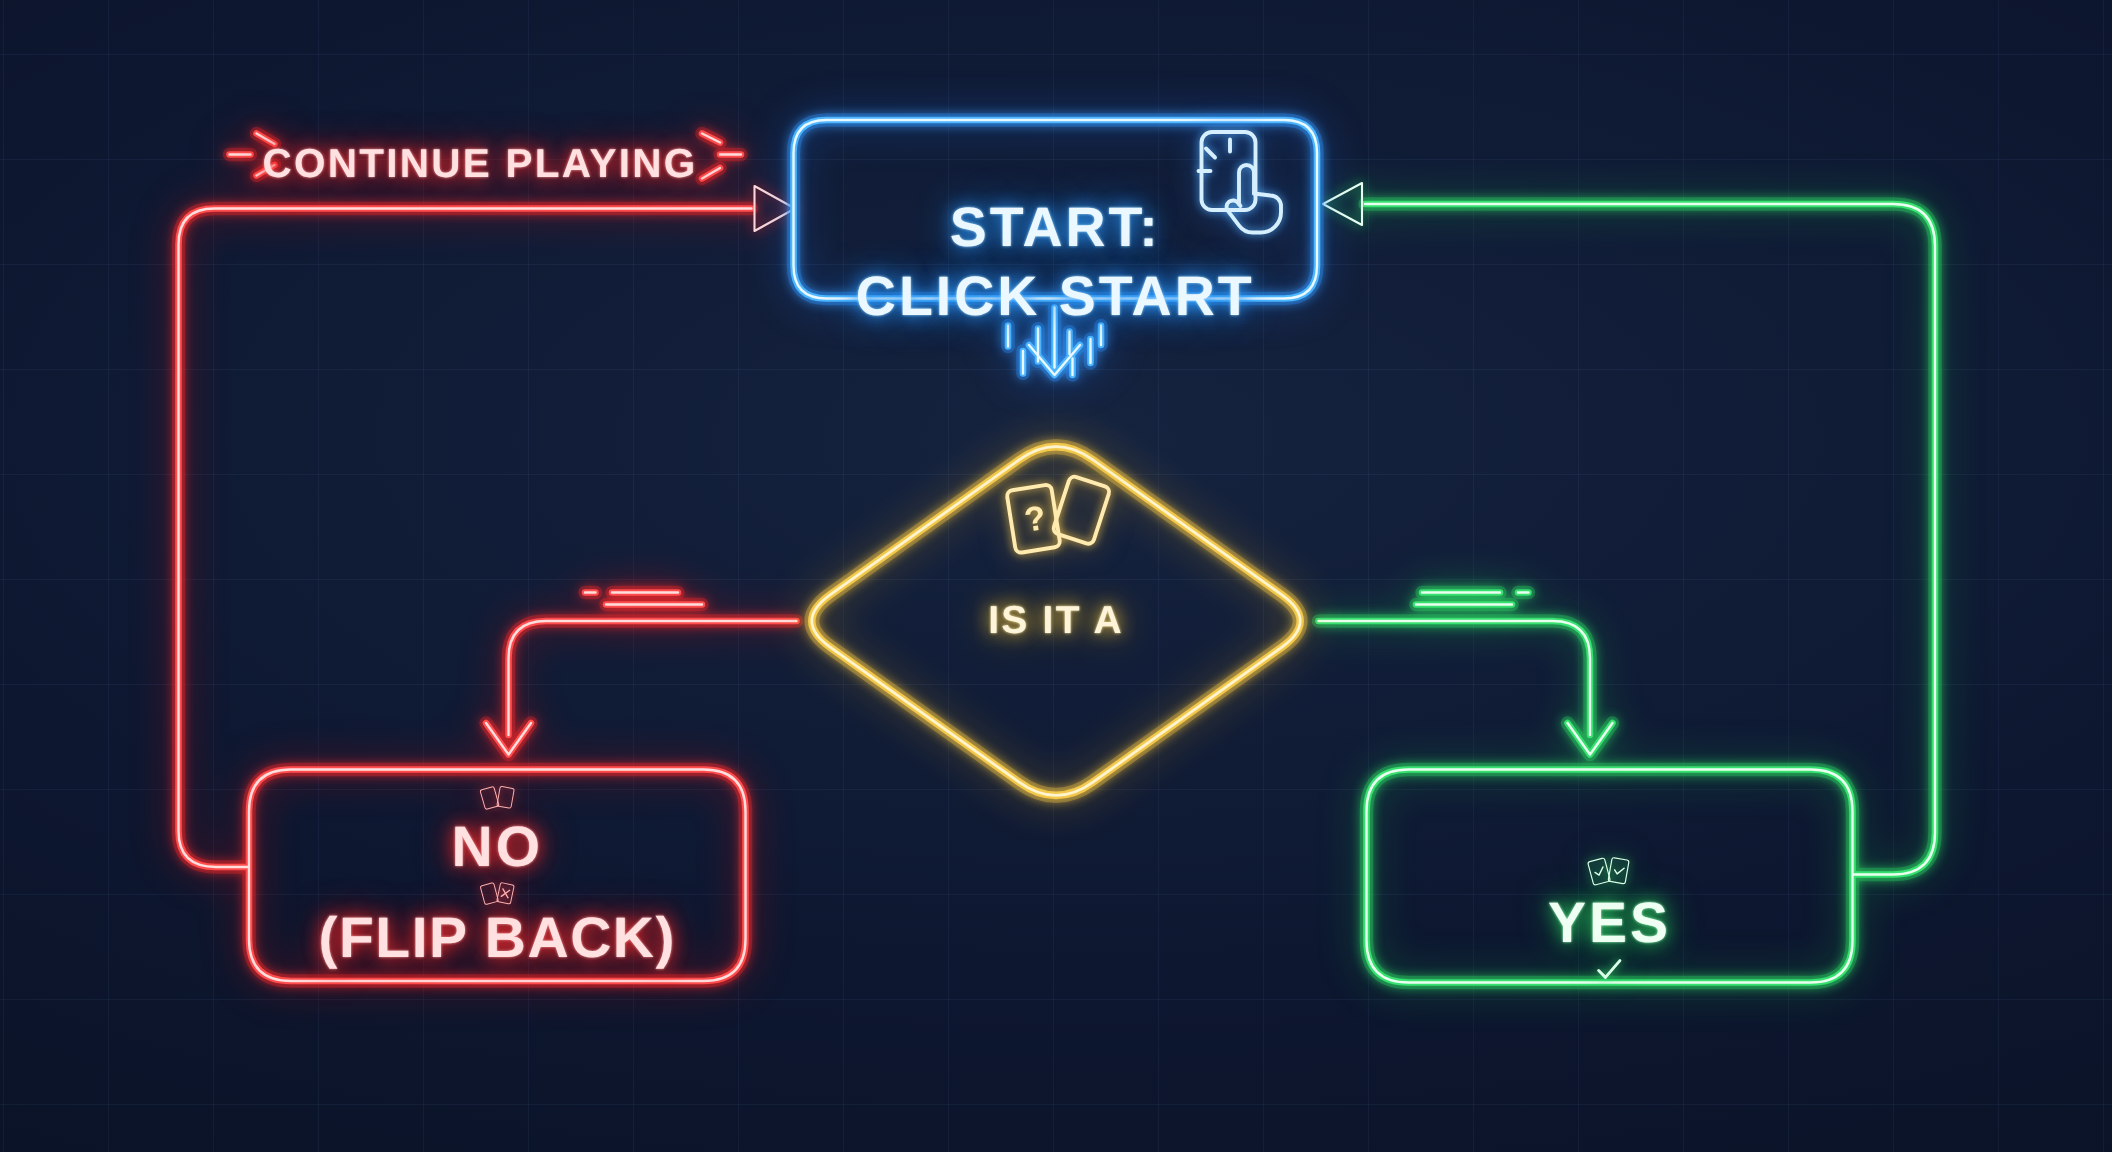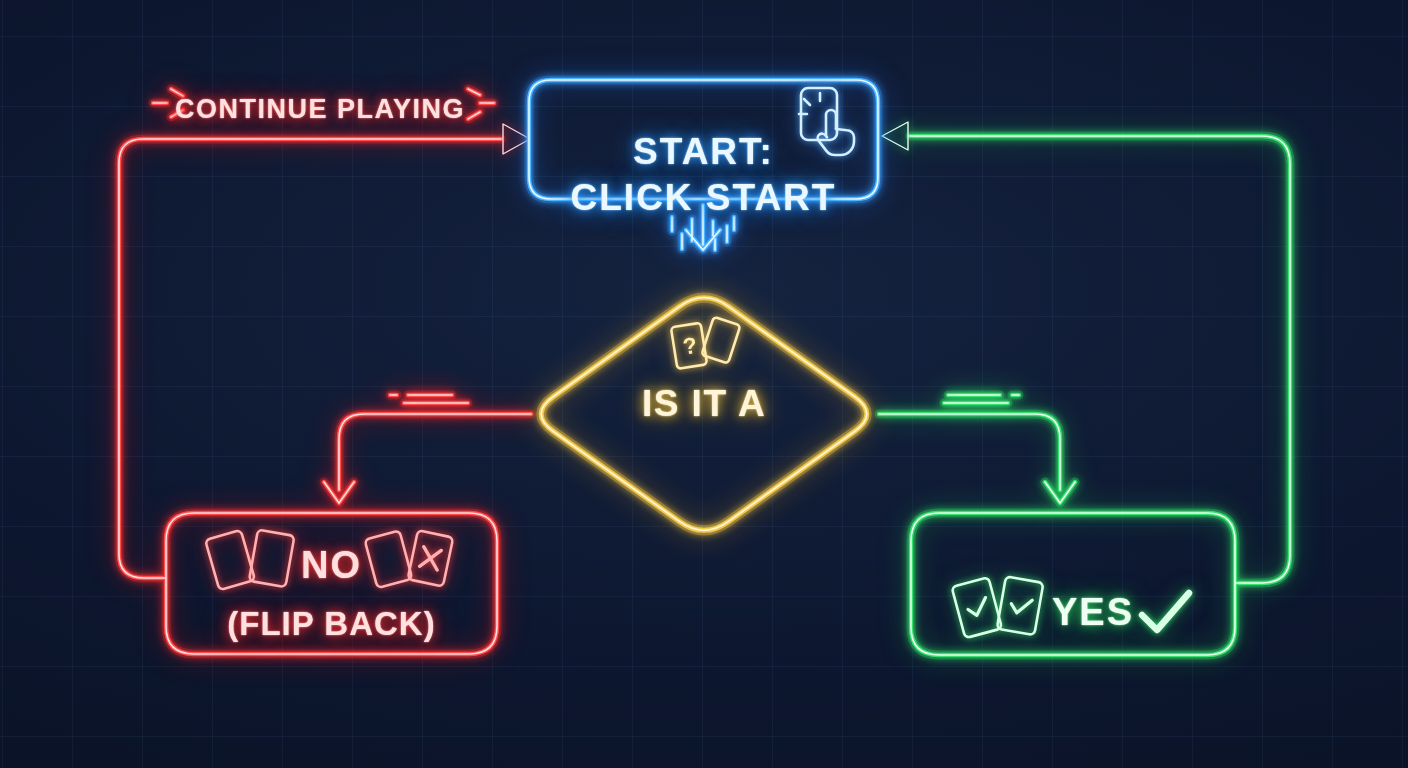--- a/index.html
+++ b/index.html
@@ -46,28 +46,28 @@
   .green .bfill{fill:rgba(60,220,120,.06);}
 
   .ovl{position:absolute; display:flex; align-items:center; justify-content:center; text-align:center;}
   .t-red{color:#ffe1e1; text-shadow:0 0 2px #ff9d9d,0 0 11px #ff2f2f,0 0 24px #c40f0f;}
   .t-blue{color:#ecf8ff; text-shadow:0 0 2px #9fdcff,0 0 11px #2f9bff,0 0 24px #1173d4;}
   .t-yellow{color:#fdf4d9; text-shadow:0 0 2px #ffe9a8,0 0 11px #f5c542,0 0 24px #b98a00;}
   .t-green{color:#efffF3; text-shadow:0 0 2px #a4ffc0,0 0 11px #2fd05f,0 0 24px #0b9c38;}
 
   #continue-label{left:160px; top:94px; width:320px; font-size:27px; font-weight:700; letter-spacing:1.5px;}
   #start-text{left:529px; top:86px; width:349px; height:113px; flex-direction:column; font-size:37px; font-weight:700; letter-spacing:2px; line-height:46px;margin-top:32px;}
-  #decision-text{left:554px; top:384px; width:300px; flex-direction:column; font-size:37px; font-weight:700; letter-spacing:1.5px; line-height:39px;}
+  #decision-text{left:554px; top:394px; width:300px; flex-direction:column; font-size:26px; font-weight:700; letter-spacing:1.5px; line-height:39px;}
 
   .resultbox{flex-direction:column; justify-content:flex-start; padding-top:10px; box-sizing:border-box;}
   #no-content{left:166px; top:513px; width:331px; height:141px;}
   #yes-content{left:911px; top:513px; width:324px; height:142px;margin-top:47px;}
-  .result-row{display:flex; align-items:center; justify-content:center; gap:0; height:84px;}
+  .result-row{display:flex; align-items:center; justify-content:center; gap:0; height:84px;flex-direction:column;}
   .result-title{font-size:38px; font-weight:700; letter-spacing:2px;}
-  .result-sub{font-size:33px; font-weight:700; letter-spacing:1px; margin-top:-2px;}
+  .result-sub{font-size:38px; font-weight:700; letter-spacing:1px; margin-top:-2px;}
 
   .icon{position:static;}
   .abs-icon{position:absolute;}
   .ic-blue{filter:drop-shadow(0 0 3px rgba(90,180,255,.95)) drop-shadow(0 0 9px rgba(40,130,255,.5));}
   .ic-yellow{filter:drop-shadow(0 0 3px rgba(245,200,80,.95)) drop-shadow(0 0 9px rgba(230,170,30,.5));}
   .ic-red{filter:drop-shadow(0 0 3px rgba(255,70,70,.95)) drop-shadow(0 0 9px rgba(255,20,20,.5));}
   .ic-green{filter:drop-shadow(0 0 3px rgba(60,225,110,.95)) drop-shadow(0 0 9px rgba(20,190,80,.5));}
   .ic-blue *{stroke:#d6efff;}
   .ic-yellow *{stroke:#ffeab0;}
   .ic-red *{stroke:#ffb0b0;}

